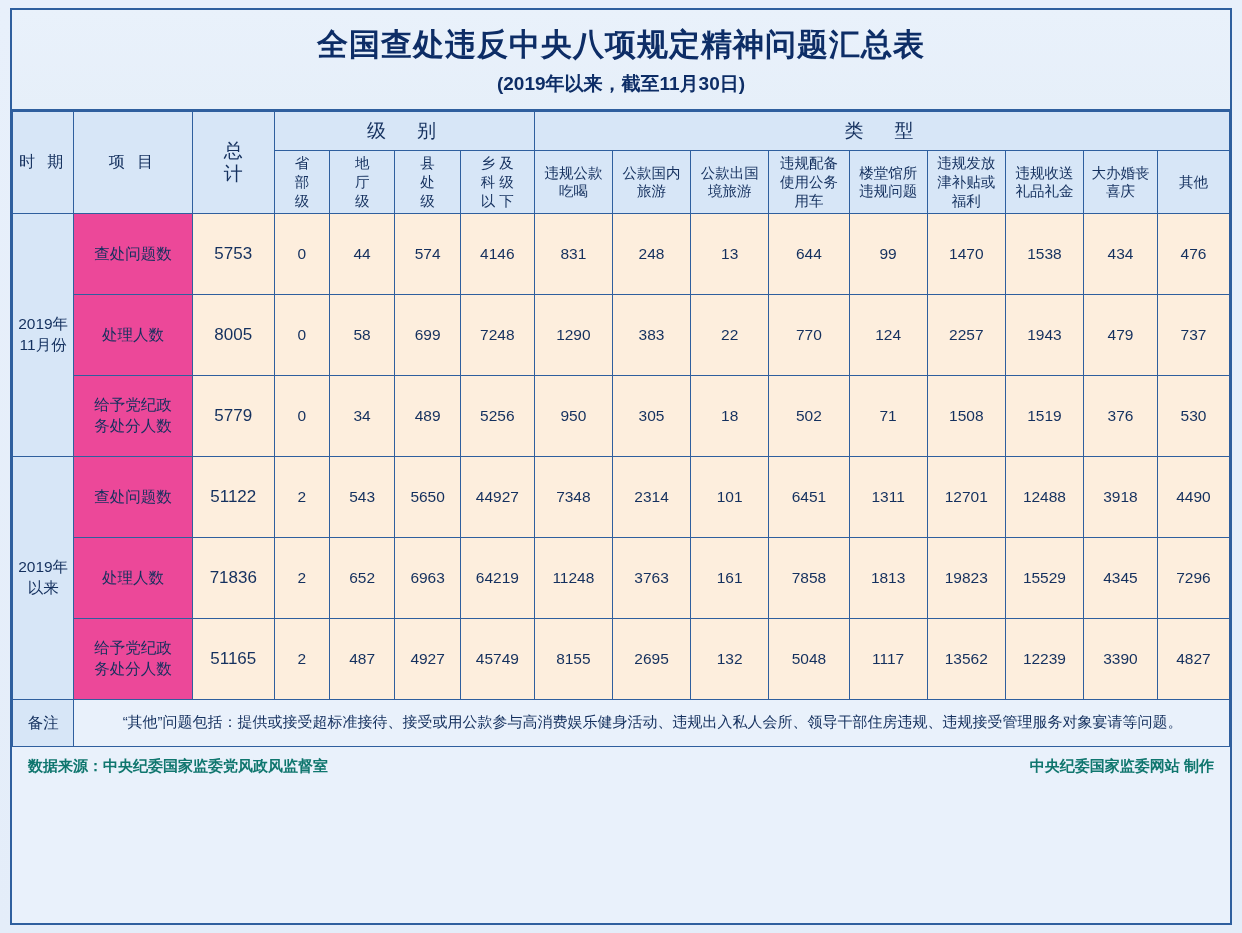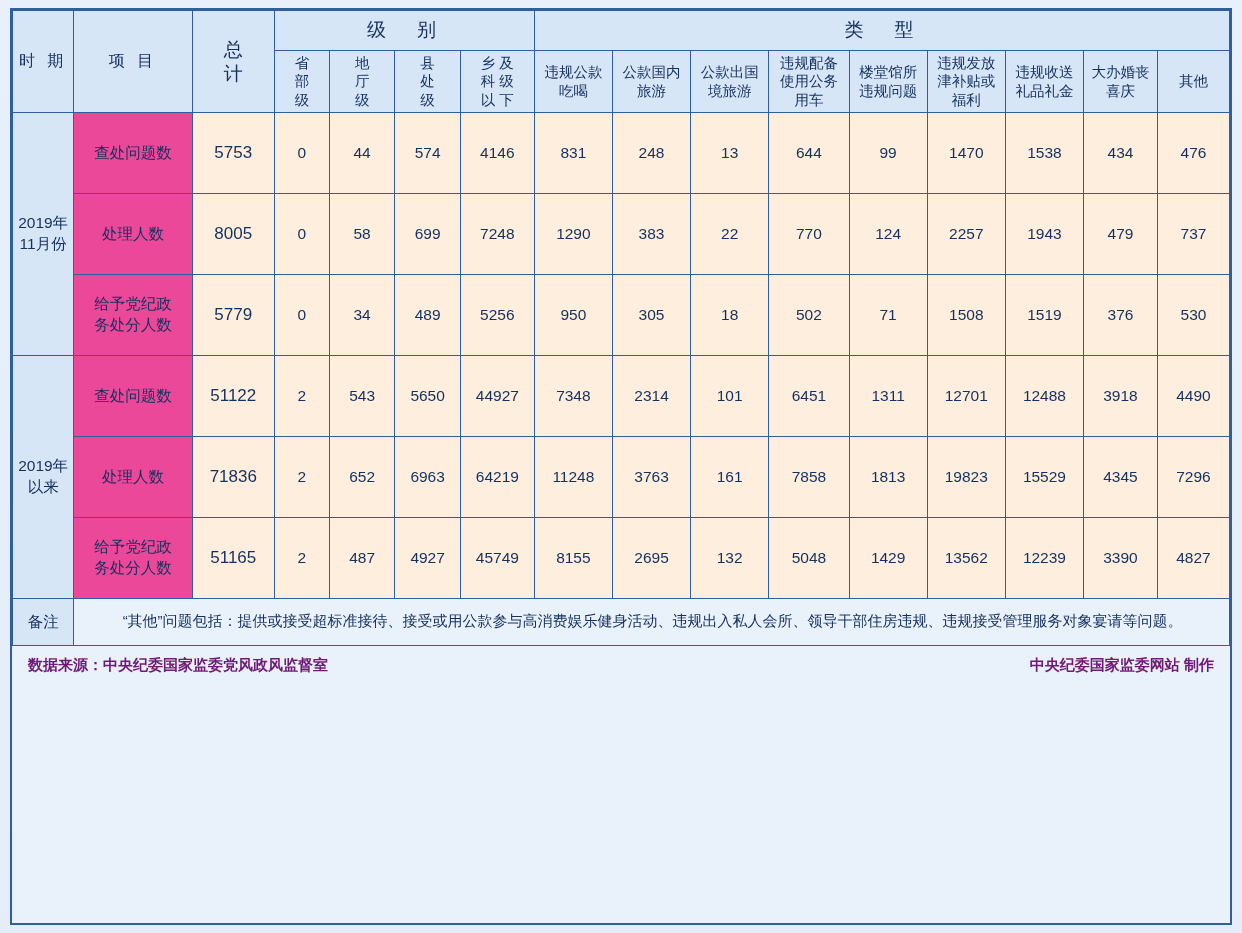--- a/index.html
+++ b/index.html
@@ -125,29 +125,33 @@
     line-height: 1.6;
     padding: 10px 14px 12px 16px;
   }
   .footer {
     display: flex;
     justify-content: space-between;
     align-items: center;
     padding: 10px 16px 4px 16px;
     font-size: 15px;
     font-weight: bold;
-    color: #701a75;
+    color: #0f766e;
   }
 </style>
 </head>
 <body>
 
 <div class="page">
   <div class="outer-frame">
 
+    <div class="title-area">
+      <div class="title-main">全国查处违反中央八项规定精神问题汇总表</div>
+      <div class="title-sub">(2019年以来，截至11月30日)</div>
+    </div>
 
     <table class="main">
       <colgroup>
         <col style="width:58px">
         <col style="width:112px">
         <col style="width:78px">
         <col style="width:52px">
         <col style="width:62px">
         <col style="width:62px">
         <col style="width:70px">
@@ -352,21 +356,21 @@
           </td>
           <td class="total">51165</td>
           <td class="num">2</td>
           <td class="num">487</td>
           <td class="num">4927</td>
           <td class="num">45749</td>
           <td class="num">8155</td>
           <td class="num">2695</td>
           <td class="num">132</td>
           <td class="num">5048</td>
-          <td class="num">1429</td>
+          <td class="num">1117</td>
           <td class="num">13562</td>
           <td class="num">12239</td>
           <td class="num">3390</td>
           <td class="num">4827</td>
         </tr>
 
         <tr>
           <td class="note-label">备注</td>
           <td class="note-body" colspan="15">“其他”问题包括：提供或接受超标准接待、接受或用公款参与高消费娱乐健身活动、违规出入私人会所、领导干部住房违规、违规接受管理服务对象宴请等问题。</td>
         </tr>

